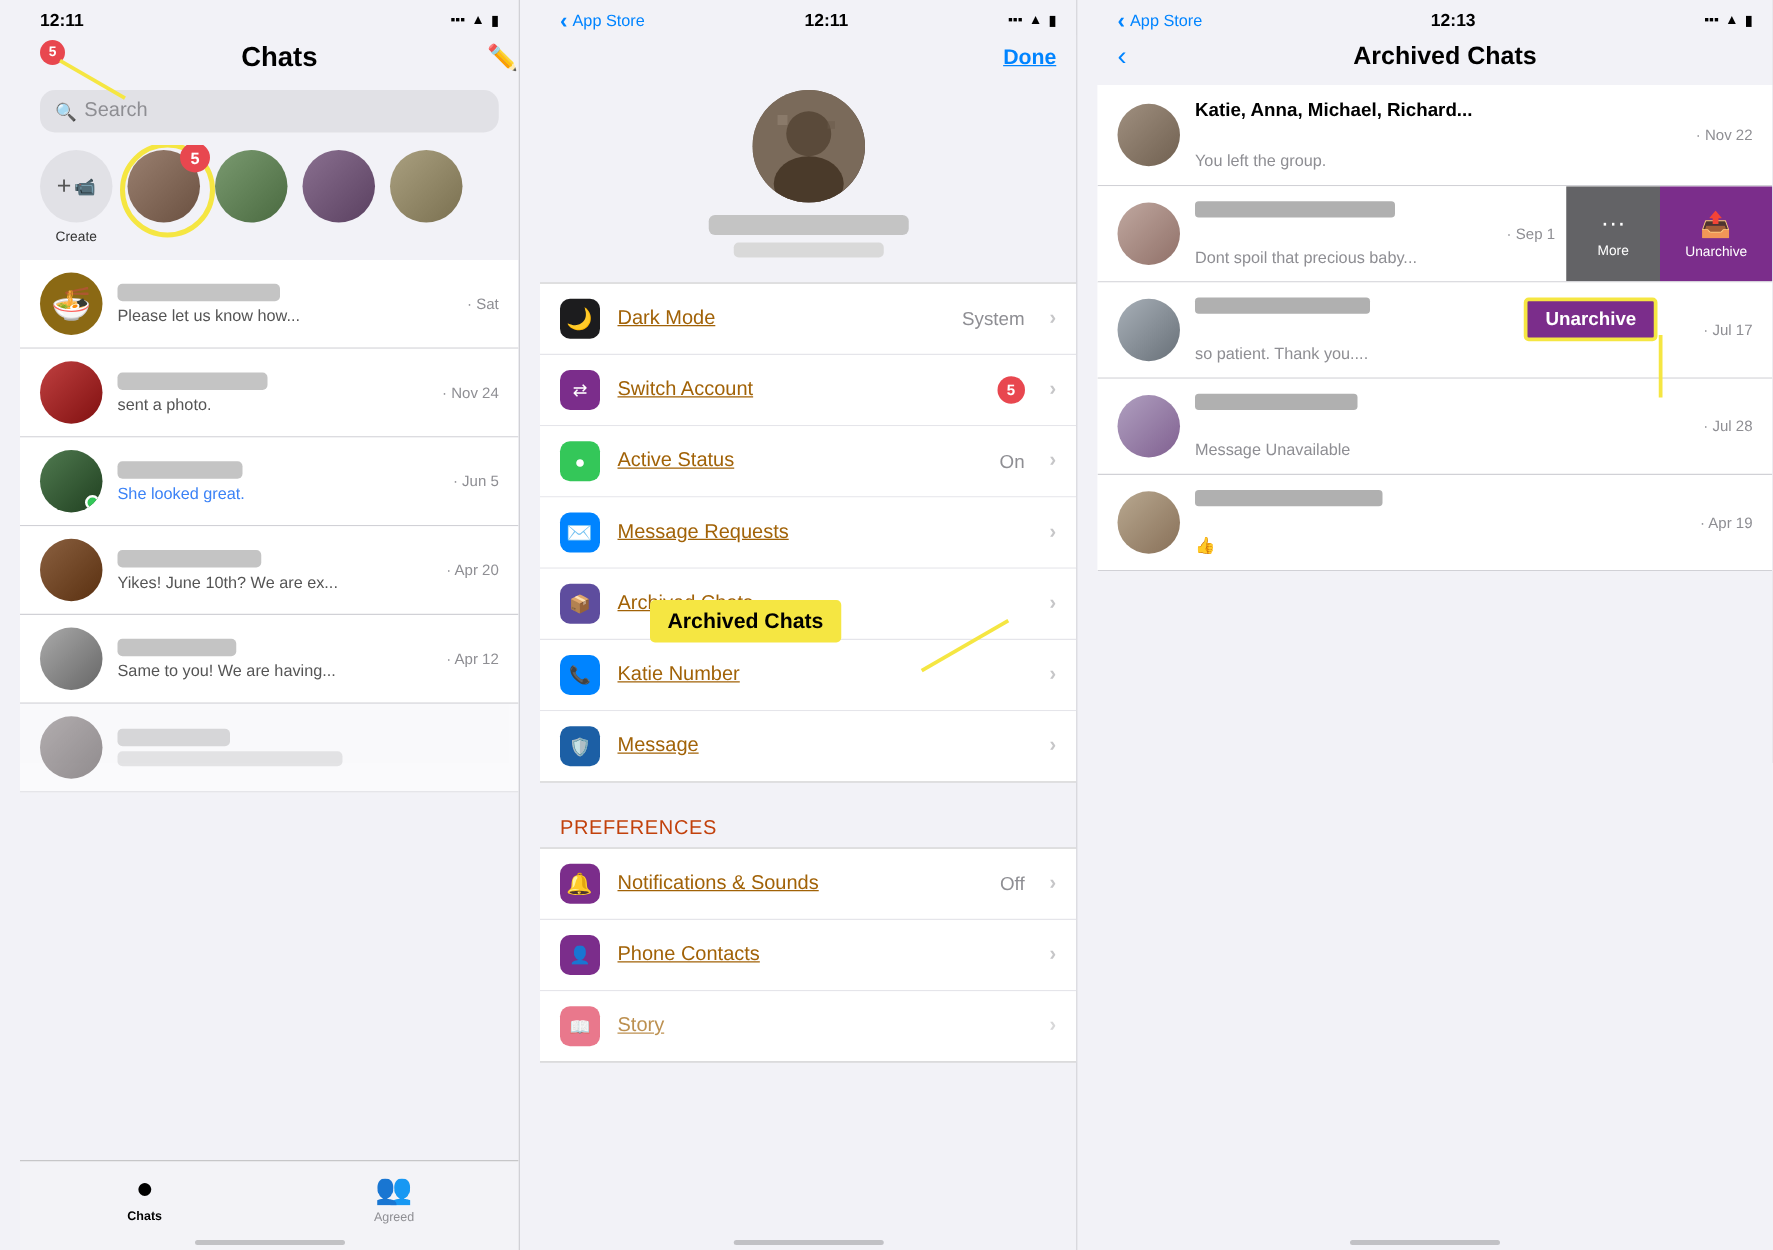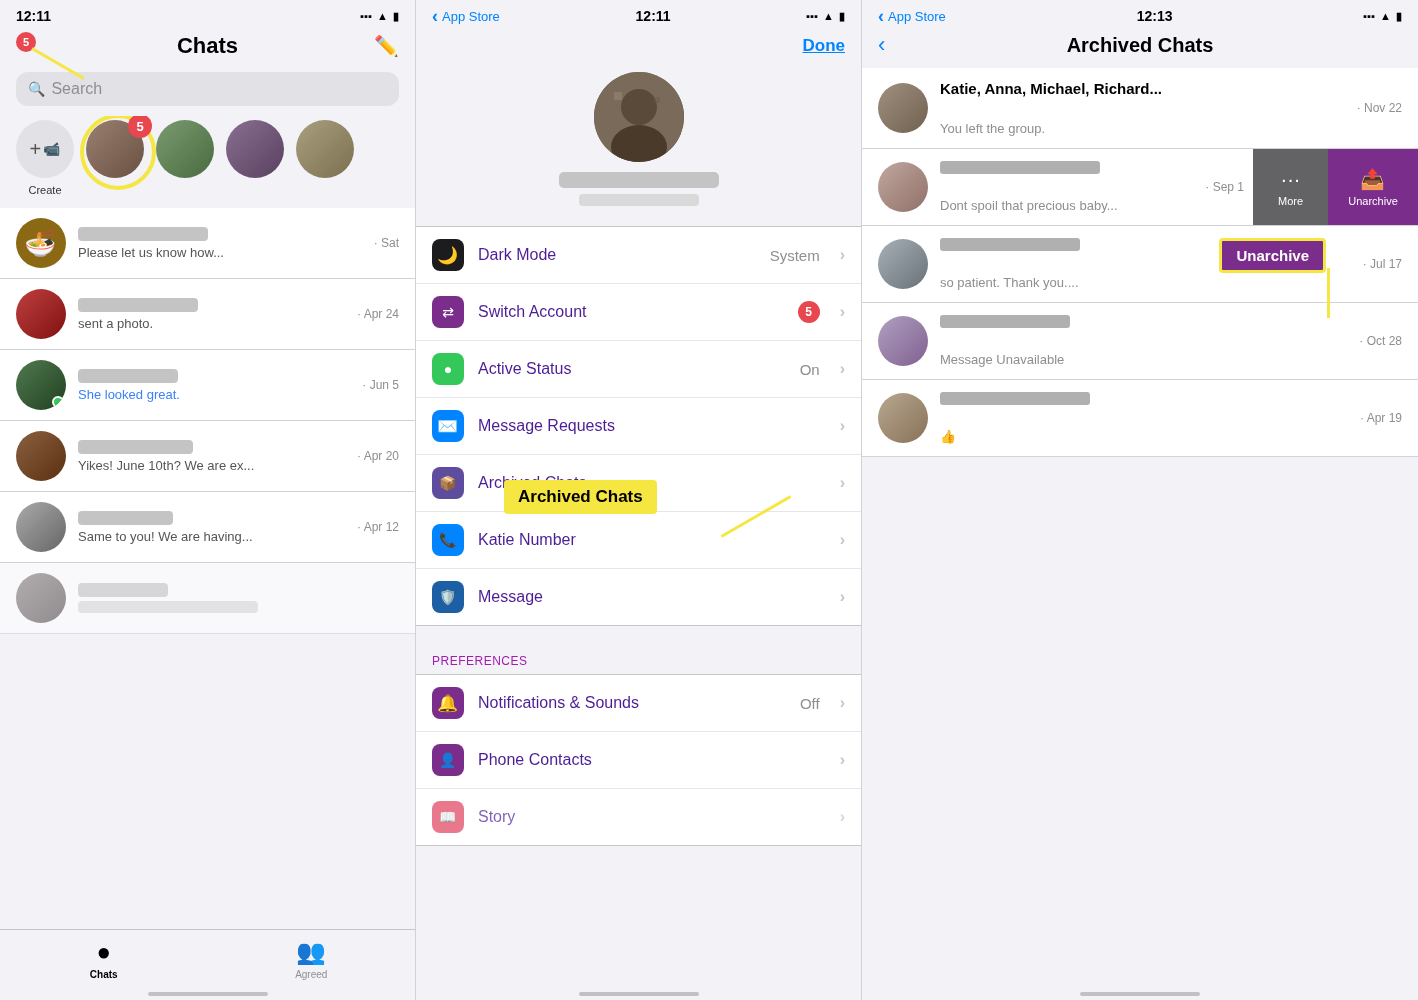--- a/index.html
+++ b/index.html
@@ -11,20 +11,21 @@
       display: flex;
       flex-direction: row;
       overflow: hidden;
     }
 
     
     .screen {
       background: #f2f2f7;
       position: relative;
       overflow: hidden;
+      padding-left: 16px;
     }
 
     
     .status-bar {
       display: flex;
       justify-content: space-between;
       align-items: center;
       padding: 6px 16px 2px;
       font-size: 13px;
       font-weight: 600;
@@ -273,39 +274,39 @@
       align-items: center;
       justify-content: center;
       font-size: 17px;
       flex-shrink: 0;
       color: white;
     }
     .icon-dark { background: #1c1c1e; }
     .icon-purple { background: #7b2d8b; }
     .icon-green { background: #34c759; }
 
-    .settings-label { flex: 1; font-size: 16px; color: #4c1d95; }
+    .settings-label { flex: 1; font-size: 16px; color: #a16207; text-decoration: underline; }
     .settings-value { font-size: 15px; color: #8e8e93; margin-right: 6px; }
     .settings-badge {
       background: #e8474f;
       color: white;
       border-radius: 50%;
       width: 22px;
       height: 22px;
       font-size: 12px;
       font-weight: 700;
       display: flex;
       align-items: center;
       justify-content: center;
       margin-right: 6px;
     }
     .chevron { color: #c6c6c8; font-size: 16px; font-weight: 600; }
     .section-header-label {
-      font-size: 12px;
-      color: #a21caf;
+      font-size: 16px;
+      color: #c2410c;
       text-transform: uppercase;
       padding: 16px 16px 6px;
       letter-spacing: 0.5px;
     }
 
     
     .screen3 { width: 556px; }
     .screen3 .nav-bar {
       display: flex;
       align-items: center;
@@ -480,21 +481,21 @@
         <span class="chat-time">· Sat</span>
       </div>
 
 
       <div class="chat-item">
         <div class="chat-avatar" style="background:linear-gradient(135deg,#c04040,#801010);"></div>
         <div class="chat-content">
           <div class="chat-name-blur" style="width:120px;"></div>
           <div class="chat-preview" style="color:#555;">sent a photo.</div>
         </div>
-        <span class="chat-time">· Apr 24</span>
+        <span class="chat-time">· Nov 24</span>
       </div>
 
       <div class="chat-item">
         <div class="chat-avatar" style="background:linear-gradient(135deg,#507a50,#204020);">
           <div class="online-dot"></div>
         </div>
         <div class="chat-content">
           <div class="chat-name-blur" style="width:100px;"></div>
           <div class="chat-preview" style="color:#3b82f6;">She looked great.</div>
         </div>
@@ -719,21 +720,21 @@
       </div>
       <span class="arch-time">· Jul 17</span>
     </div>
 
     <div class="archived-item">
       <div class="arch-avatar" style="background:linear-gradient(135deg,#b0a0c0,#806090);"></div>
       <div class="arch-content">
         <div style="height:13px;background:#b0b0b0;border-radius:3px;width:130px;margin-bottom:6px;"></div>
         <div class="arch-preview">Message Unavailable</div>
       </div>
-      <span class="arch-time">· Oct 28</span>
+      <span class="arch-time">· Jul 28</span>
     </div>
 
     <div class="archived-item">
       <div class="arch-avatar" style="background:linear-gradient(135deg,#b8a890,#887058);"></div>
       <div class="arch-content">
         <div style="height:13px;background:#b0b0b0;border-radius:3px;width:150px;margin-bottom:6px;"></div>
         <div class="arch-preview">👍</div>
       </div>
       <span class="arch-time">· Apr 19</span>
     </div>

